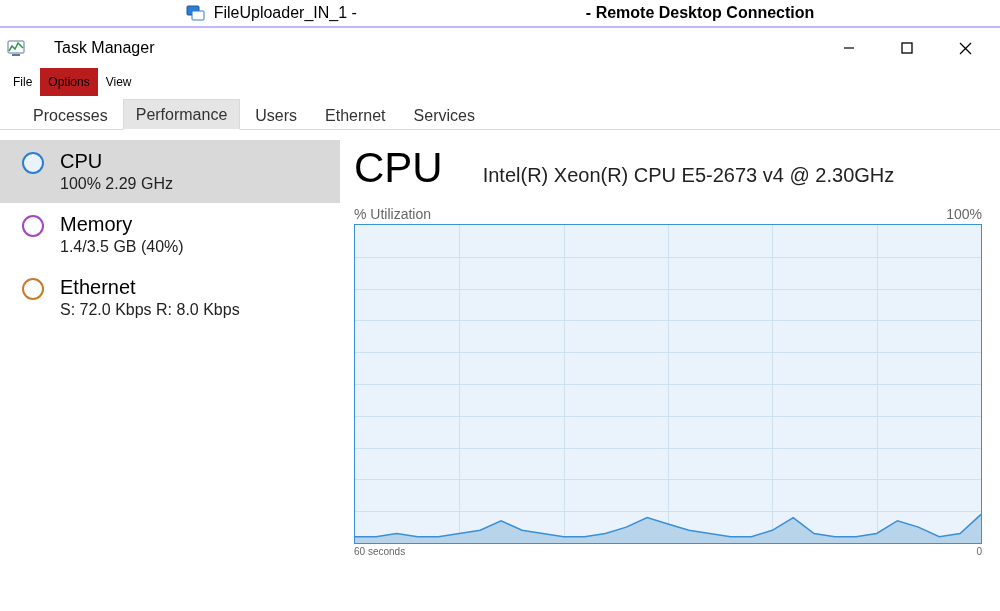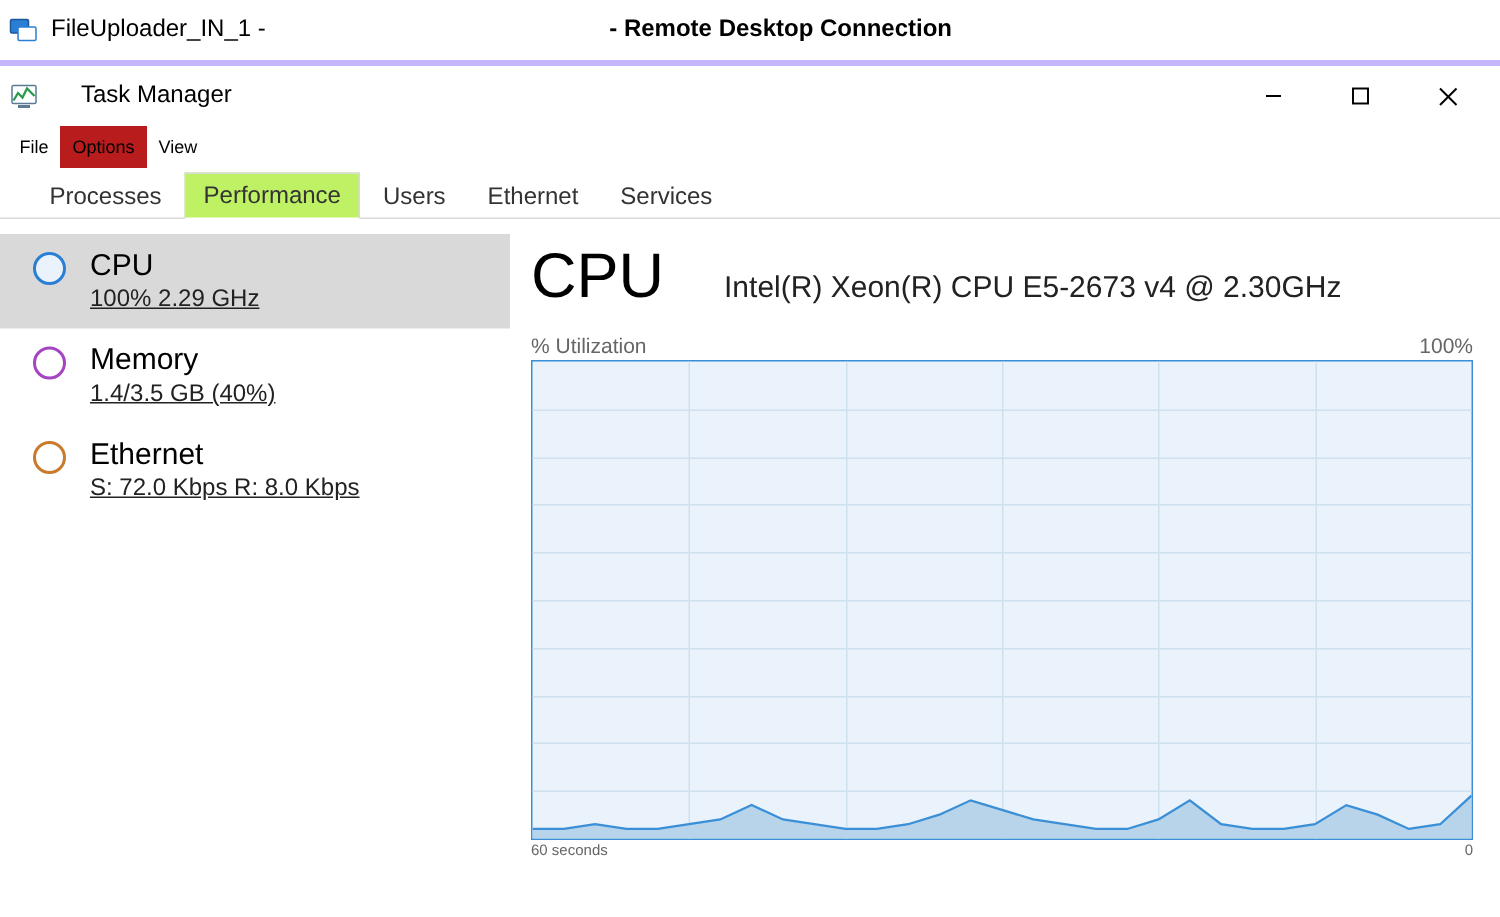--- a/index.html
+++ b/index.html
@@ -7,26 +7,27 @@
       font-family: "Segoe UI", Tahoma, sans-serif;
       font-size: 14px;
       background: #fff;
       width: 1000px;
       height: 611px;
       overflow: hidden;
       color: #000;
     }
     
     .rdp-bar {
-      height: 44px;
+      height: 28px;
       display: flex;
       align-items: center;
       padding: 0 6px;
-      border-bottom: 4px solid #c4b5fd;
+      border-bottom: 2px solid #c4b5fd;
       font-size: 16px;
+      justify-content: center;
     }
     .rdp-icon {
       width: 20px; height: 20px;
       margin-right: 8px;
       display: flex; align-items: center; justify-content: center;
     }
     .rdp-machine { margin-right: 4px; }
     .rdp-title { margin-left: 225px; font-weight: bold; }
     
     .tm-titlebar {
@@ -74,21 +75,21 @@
       font-size: 16px;
       border: 1px solid transparent;
       border-bottom: none;
       margin-right: 2px;
       position: relative;
       top: 1px;
       color: #333;
     }
     .tab.active {
       border-color: #d9d9d9;
-      background: #bef264;
+      background: #e5e5e5;
       border-bottom: 1px solid #fff;
     }
     
     .body {
       display: flex;
       height: calc(611px - 40px - 40px - 28px - 34px);
     }
     .sidebar {
       width: 340px;
       padding-top: 10px;
@@ -106,21 +107,21 @@
       border: 2.5px solid;
       border-radius: 50%;
       margin-right: 16px;
       margin-top: 2px;
       flex-shrink: 0;
     }
     .side-icon.cpu { border-color: #2a7fd4; background: #eaf3fb; }
     .side-icon.mem { border-color: #a545c2; background: #fff; }
     .side-icon.eth { border-color: #c97a2d; background: #fff; }
     .side-item .label { font-size: 20px; }
-    .side-item .sub { font-size: 16px; color: #222; margin-top: 2px; text-decoration: underline;}
+    .side-item .sub { font-size: 16px; color: #222; margin-top: 2px;}
     
     .mainpanel {
       flex: 1;
       padding: 14px 18px 4px 14px;
       display: flex;
       flex-direction: column;
     }
     .cpu-header {
       display: flex;
       align-items: baseline;

